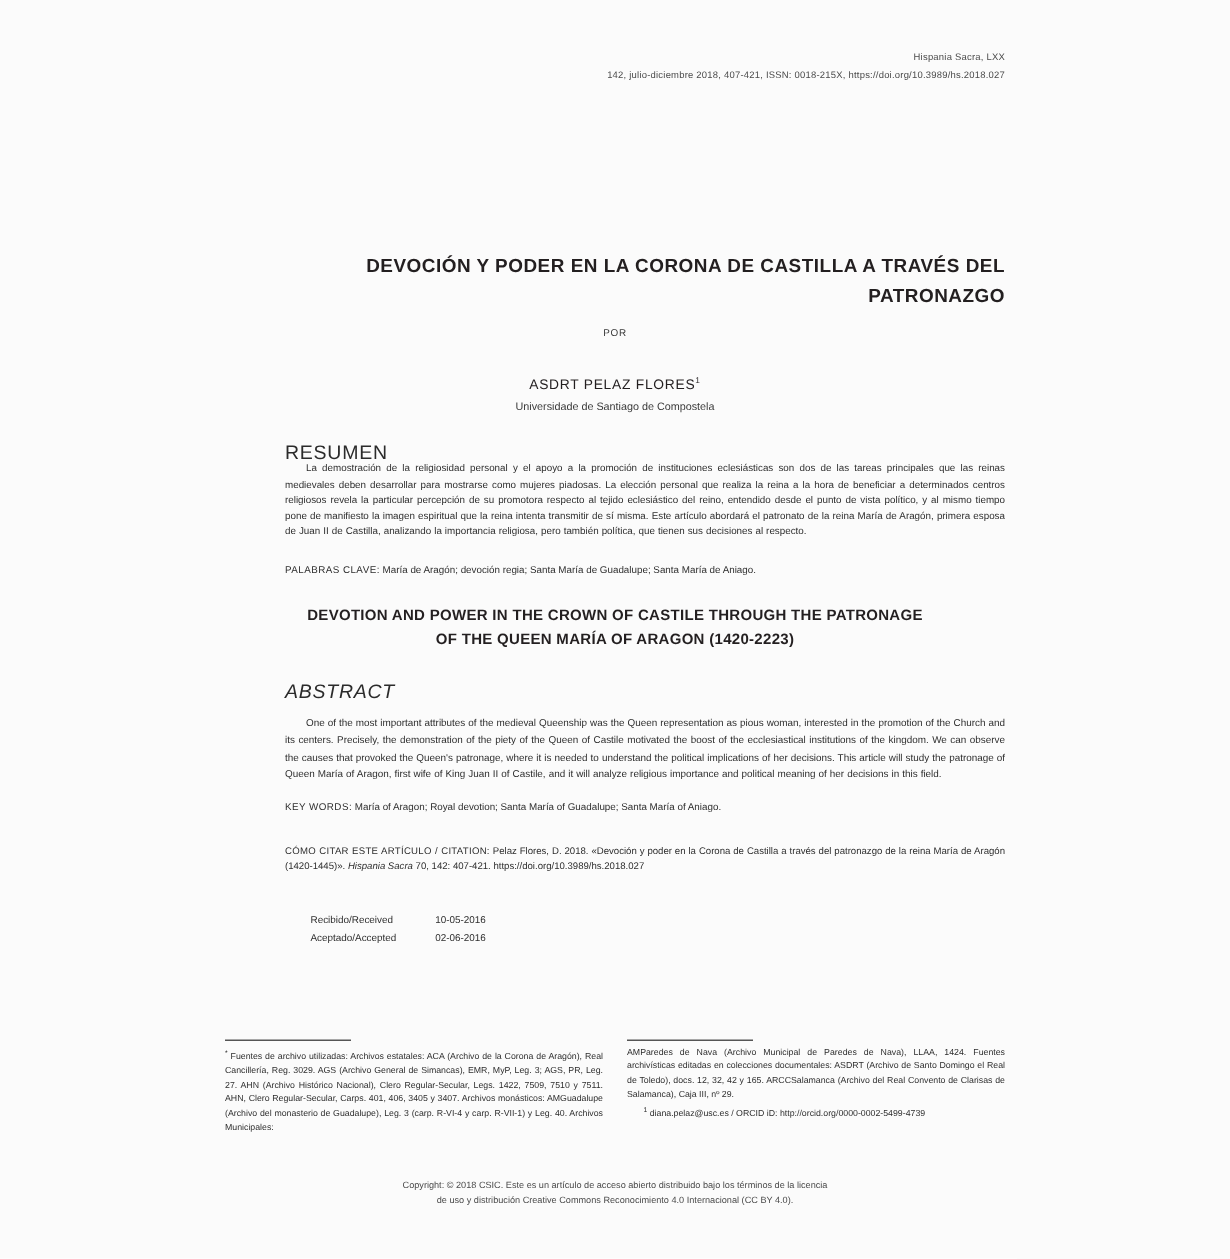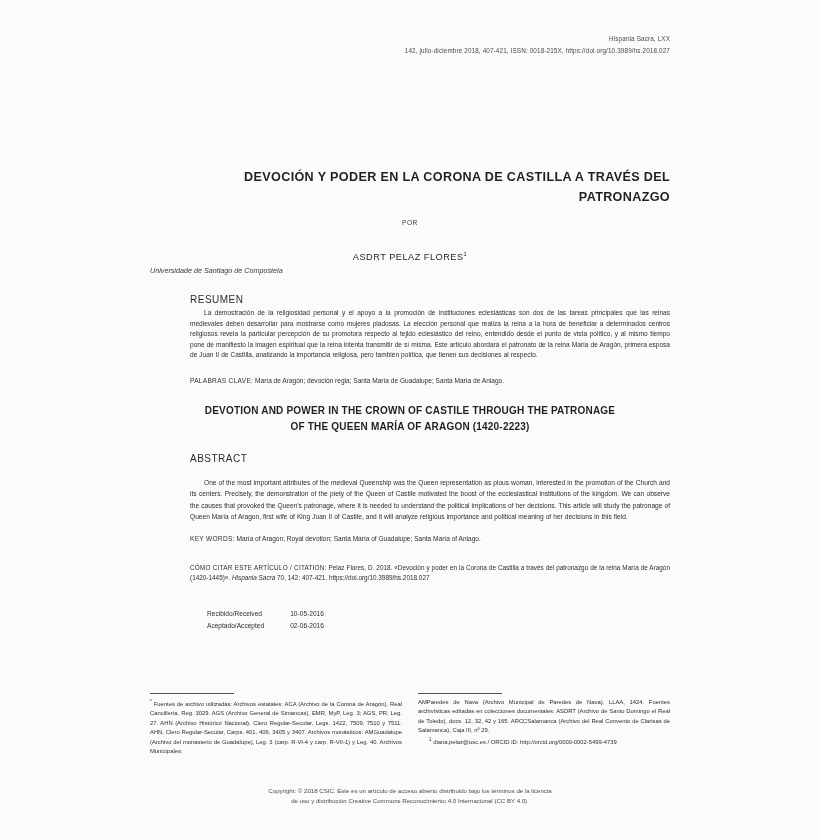--- a/index.html
+++ b/index.html
@@ -70,36 +70,35 @@
     text-align: center;
     font-size: 9.2px;
     letter-spacing: .5px;
     color: #231f20;
   }
   .author .sup { font-size: 5.6px; vertical-align: super; }
   .affil {
     position: absolute;
     left: 150px; right: 150px;
     top: 266px;
-    text-align: left;
+    text-align: center;
     font-size: 7.2px;
-    font-style: italic;
     color: #3a3a3a;
   }
 
   
   .sec-label {
     position: absolute;
     left: 190px;
-    font-size: 10px;
+    font-size: 13px;
     letter-spacing: .5px;
     color: #2b2b2b;
   }
   .resumen-label { top: 294px; }
-  .abstract-label { top: 453px; }
+  .abstract-label { top: 453px; font-style: italic; }
 
   .abs-body {
     position: absolute;
     left: 190px;
     right: 150px;
     font-size: 6.55px;
     line-height: 1.62;
     text-align: justify;
     text-indent: 14px;
     color: #2e2e2e;

